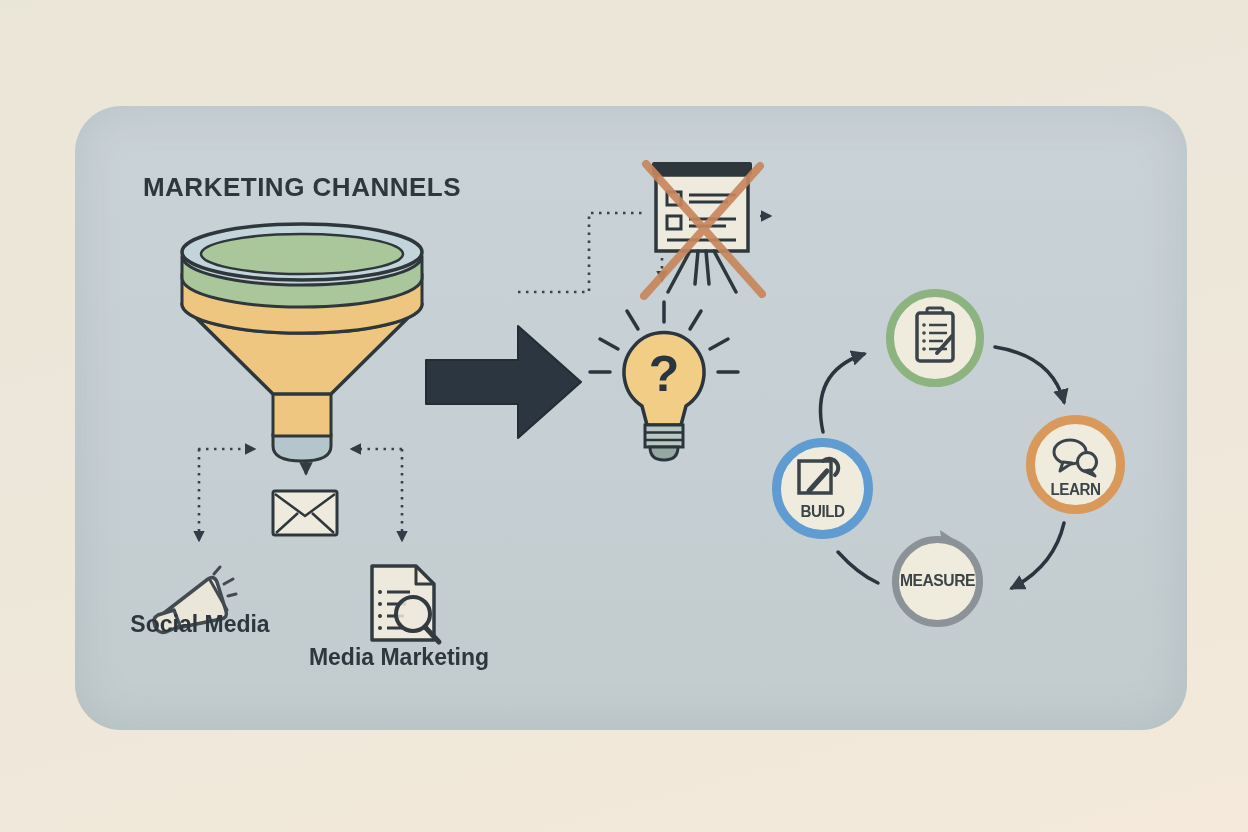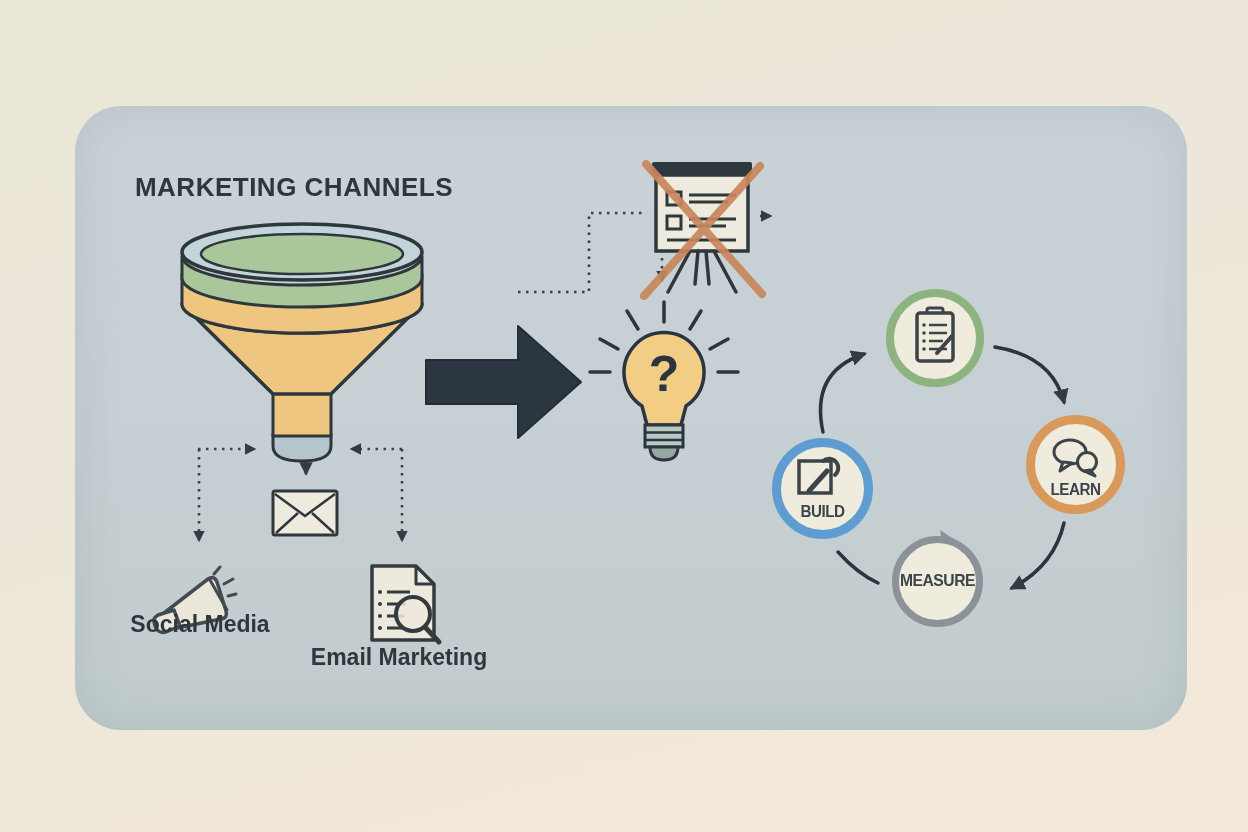--- a/index.html
+++ b/index.html
@@ -54,21 +54,21 @@
     </g>
     <g stroke="#2b353f" stroke-width="3.5" fill="none" stroke-linecap="round">
       <path d="M823 432 Q810 372 864 354" marker-end="url(#ah)"></path>
       <path d="M995 347 Q1052 356 1064 402" marker-end="url(#ah)"></path>
       <path d="M1064 523 Q1054 566 1012 588" marker-end="url(#ah)"></path>
       <path d="M838 552 Q858 574 878 583"></path>
     </g>
     <polygon points="940,530 967,548 945,561" fill="#8b9298"></polygon>
   </svg>
 
-  <div class="label" style="left:108px;top:174px;width:372px;font-size:26px;font-weight:800;letter-spacing:.5px;">MARKETING CHANNELS</div>
+  <div class="label" style="left:116px;top:174px;width:372px;font-size:26px;font-weight:800;letter-spacing:.5px;">MARKETING CHANNELS</div>
 
   <svg class="abs" style="left:166px;top:216px;" width="272" height="250" viewBox="0 0 272 250">
     <g stroke="#2e373b" stroke-linejoin="round">
       <path d="M107 218 H165 V230 Q165 245 136 245 Q107 245 107 230 Z" fill="#b5c5cc" stroke-width="3"></path>
       <rect x="107" y="176" width="58" height="44" fill="#eec67f" stroke-width="3"></rect>
       <path d="M16 88 A120 29 0 0 0 256 88 L165 178 L107 178 Z" fill="#eec67f" stroke-width="3.5"></path>
       <path d="M16 58 A120 29 0 0 0 256 58 L256 88 A120 29 0 0 1 16 88 Z" fill="#eec67f" stroke-width="3"></path>
       <path d="M16 40 A120 29 0 0 0 256 40 L256 62 A120 29 0 0 1 16 62 Z" fill="#aac79c" stroke-width="3"></path>
       <ellipse cx="136" cy="36" rx="120" ry="28" fill="#c3d5db" stroke-width="3.5"></ellipse>
       <ellipse cx="136" cy="38" rx="101" ry="20" fill="#aac79c" stroke-width="2.5"></ellipse>
@@ -100,21 +100,21 @@
         <circle cx="14" cy="54" r="2"></circle>
           <circle cx="14" cy="66" r="2"></circle>
       </g>
       <path d="M21 30 H44 M21 42 H40 M21 54 H38 M21 66 H36" fill="none" stroke-width="3"></path>
       <circle cx="47" cy="52" r="17" fill="rgba(237,233,220,0.85)" stroke-width="4"></circle>
       <path d="M59 65 L73 80" fill="none" stroke-width="5" stroke-linecap="round"></path>
     </g>
   </svg>
 
   <div class="label" style="left:110px;top:612px;width:180px;font-size:23px;">Social Media</div>
-  <div class="label" style="left:299px;top:645px;width:200px;font-size:23px;">Email Marketing</div>
+  <div class="label" style="left:299px;top:645px;width:200px;font-size:23px;">Media Marketing</div>
 
   <svg class="abs" style="left:418px;top:320px;" width="170" height="122" viewBox="0 0 170 122">
     <polygon points="8,40 100,40 100,6 163,62 100,118 100,84 8,84" fill="#2b3640" stroke="#232d35" stroke-width="2" stroke-linejoin="round"></polygon>
   </svg>
 
   <svg class="abs" style="left:640px;top:156px;" width="128" height="152" viewBox="0 0 128 152">
     <rect x="12" y="6" width="100" height="13" rx="2" fill="#2e373b"></rect>
     <rect x="16" y="19" width="92" height="76" fill="#efeade" stroke="#2e373b" stroke-width="3.5"></rect>
     <g stroke="#2e373b" fill="none">
       <rect x="27" y="36" width="14" height="13" stroke-width="3"></rect>

